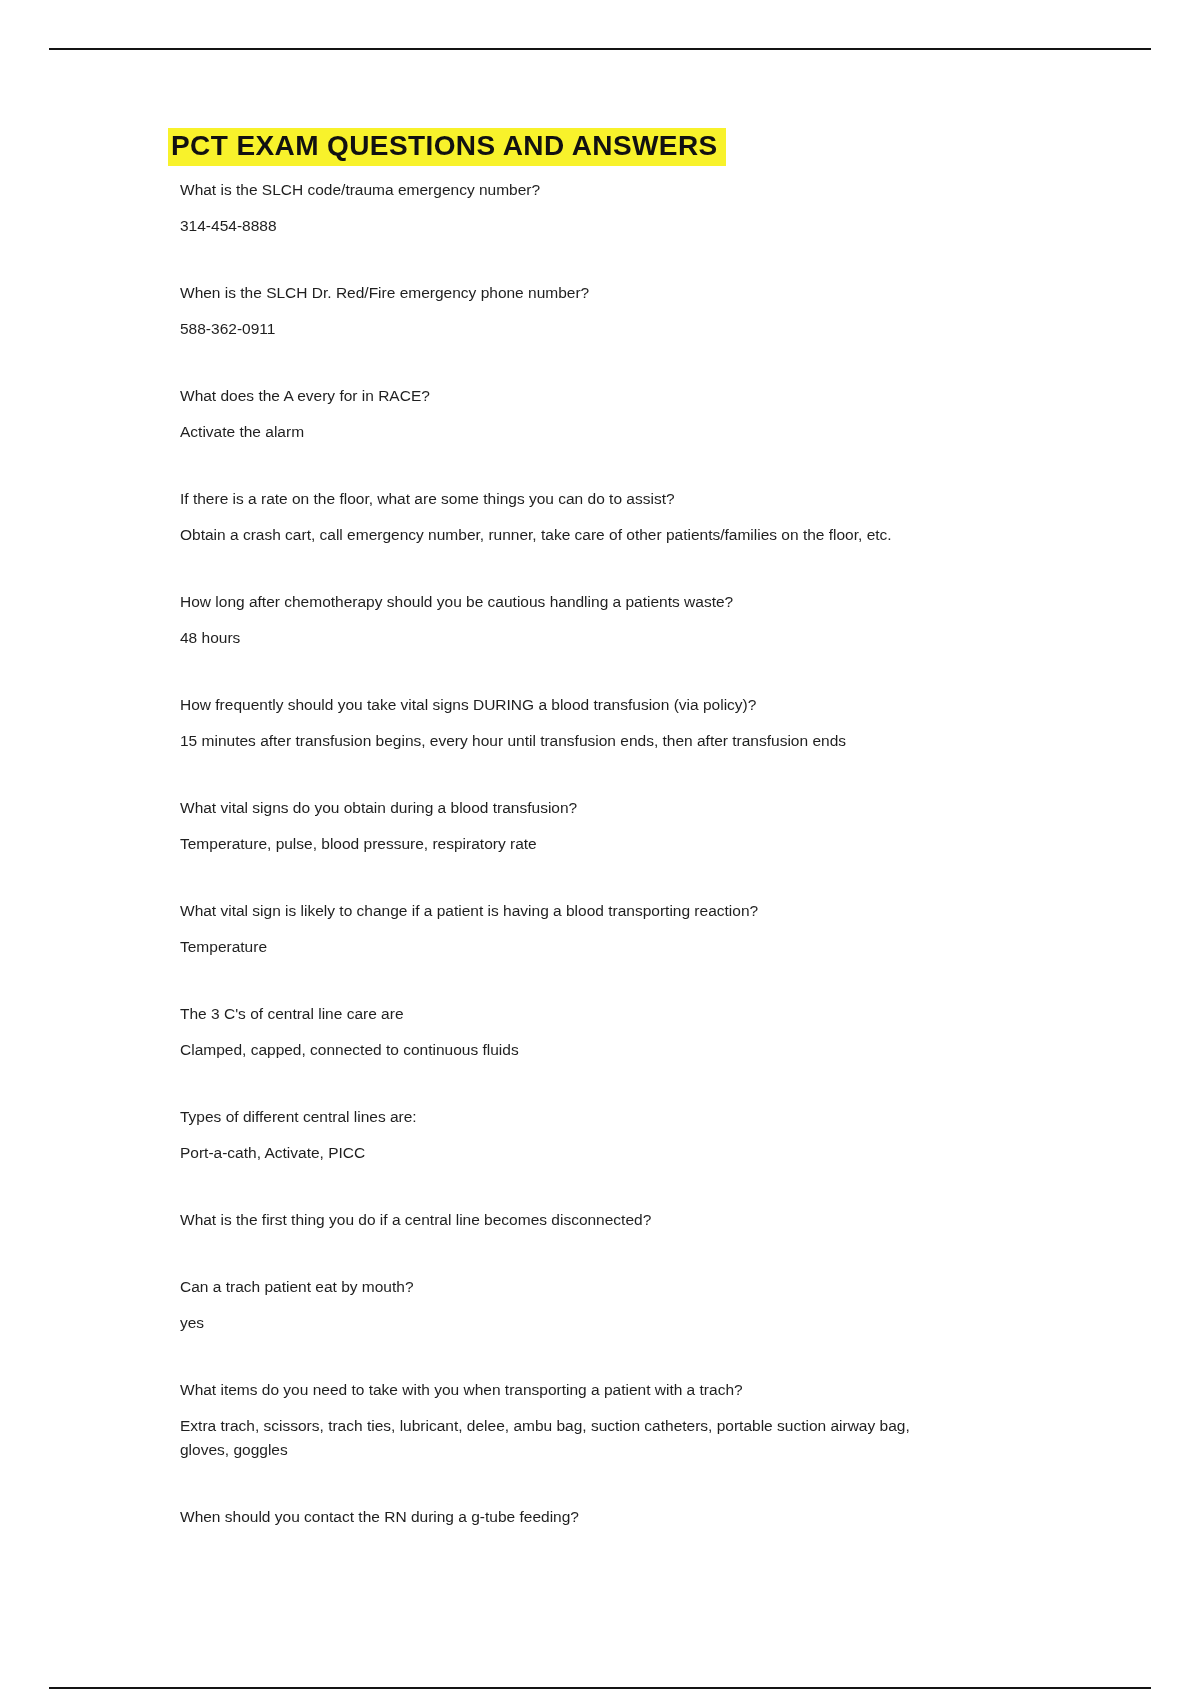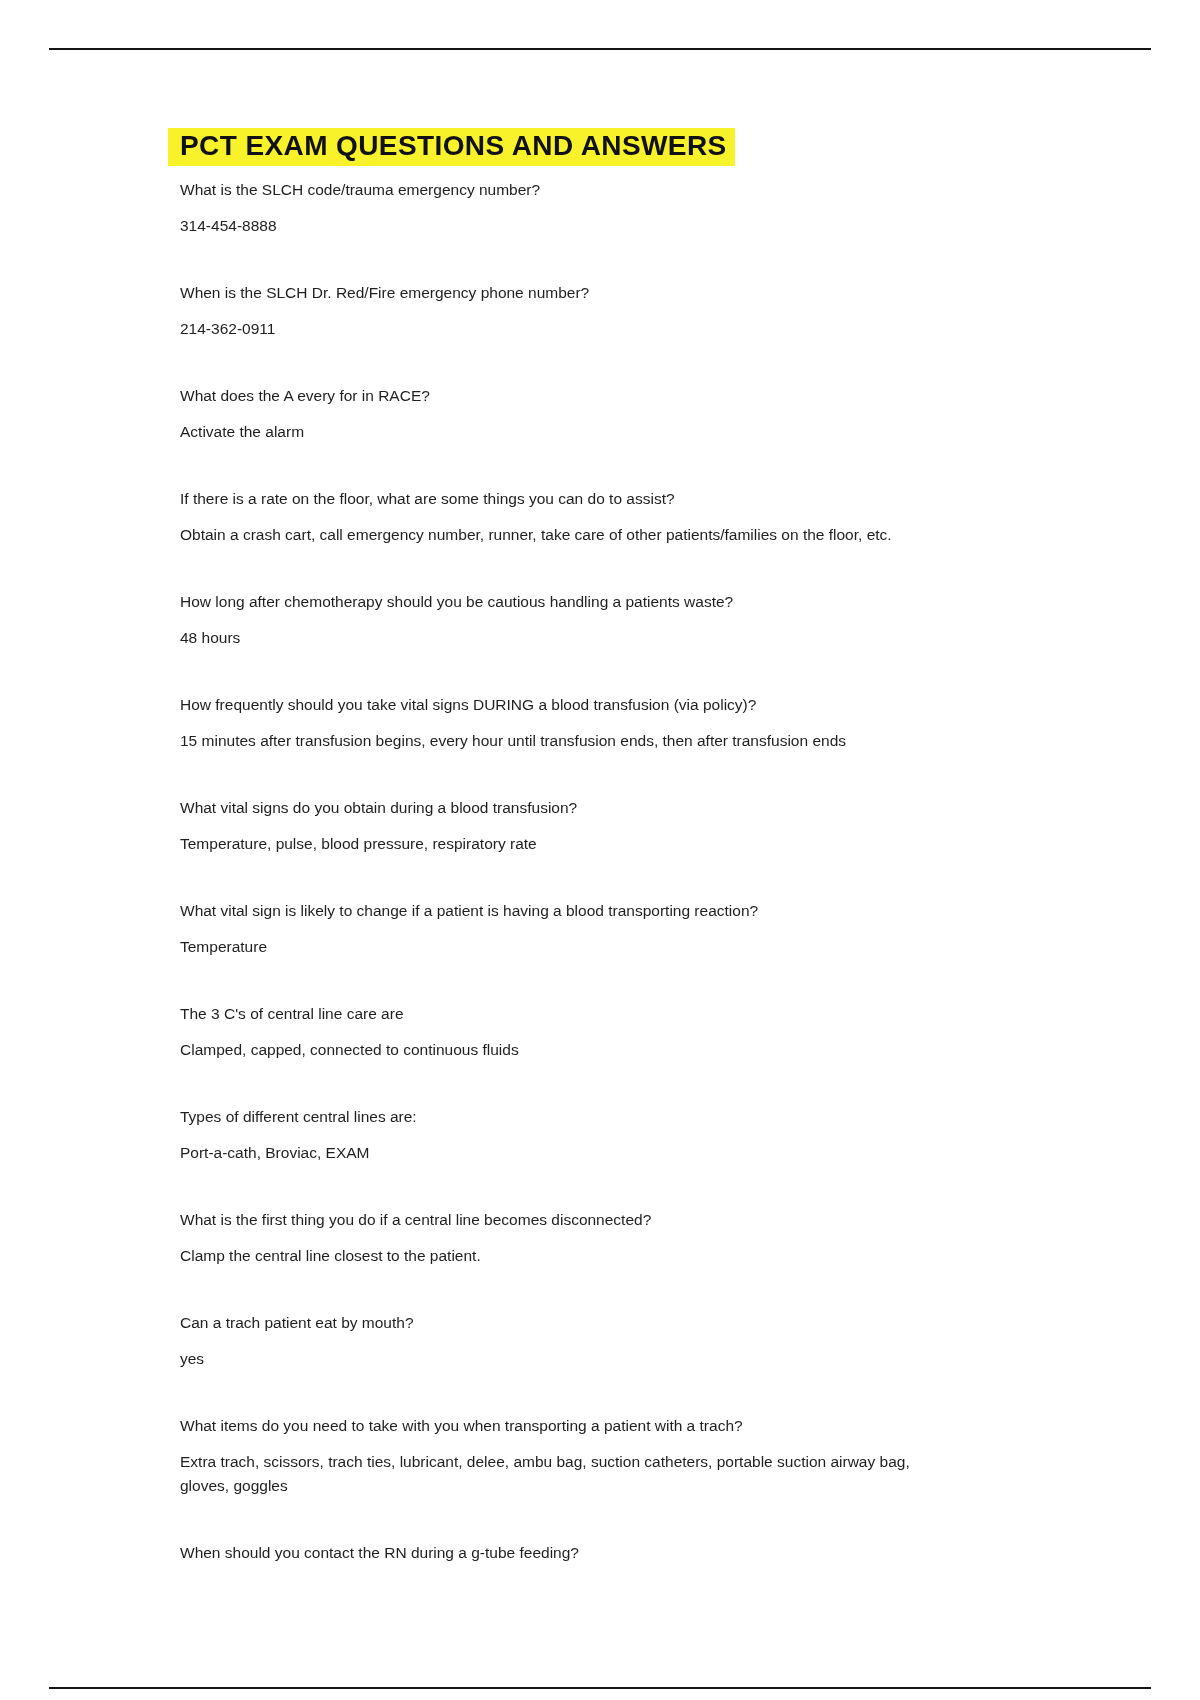--- a/index.html
+++ b/index.html
@@ -34,21 +34,21 @@
   .doc-title {
     font-size: 28px;
     font-weight: 700;
     letter-spacing: 0.4px;
     margin: 0 0 10px 0;
     color: #111111;
     line-height: 34px;
   }
   .doc-title .hl {
     display: inline-block;
-    padding: 1px 8px 3px 12px;
+    padding: 1px 8px 3px 3px;
   }
   .qa-block {
     margin-bottom: 43px;
   }
   .question, .answer {
     margin: 12px;
     font-size: 15.5px;
     line-height: 24px;
     color: #1f1f1f;
   }
@@ -62,21 +62,21 @@
   <div class="content">
     <h1 class="doc-title"><span class="hl" style="background: rgb(248, 242, 43);">PCT EXAM QUESTIONS AND ANSWERS</span></h1>
     <div id="qa-container">
   <div class="qa-block">
     <p class="question">What is the SLCH code/trauma emergency number?</p>
     <p class="answer">314-454-8888</p>
   </div>
 
   <div class="qa-block">
     <p class="question">When is the SLCH Dr. Red/Fire emergency phone number?</p>
-    <p class="answer">214-362-0911</p>
+    <p class="answer">588-362-0911</p>
   </div>
 
   <div class="qa-block">
     <p class="question">What does the A every for in RACE?</p>
     <p class="answer">Activate the alarm</p>
   </div>
 
   <div class="qa-block">
     <p class="question">If there is a rate on the floor, what are some things you can do to assist?</p>
     <p class="answer">Obtain a crash cart, call emergency number, runner, take care of other patients/families on the floor, etc.</p>
@@ -102,26 +102,25 @@
     <p class="answer">Temperature</p>
   </div>
 
   <div class="qa-block">
     <p class="question">The 3 C's of central line care are</p>
     <p class="answer">Clamped, capped, connected to continuous fluids</p>
   </div>
 
   <div class="qa-block">
     <p class="question">Types of different central lines are:</p>
-    <p class="answer">Port-a-cath, Broviac, EXAM</p>
+    <p class="answer">Port-a-cath, Activate, PICC</p>
   </div>
 
   <div class="qa-block">
     <p class="question">What is the first thing you do if a central line becomes disconnected?</p>
-    <p class="answer">Clamp the central line closest to the patient.</p>
   </div>
 
   <div class="qa-block">
     <p class="question">Can a trach patient eat by mouth?</p>
     <p class="answer">yes</p>
   </div>
 
   <div class="qa-block">
     <p class="question">What items do you need to take with you when transporting a patient with a trach?</p>
     <p class="answer">Extra trach, scissors, trach ties, lubricant, delee, ambu bag, suction catheters, portable suction airway bag, gloves, goggles</p>

